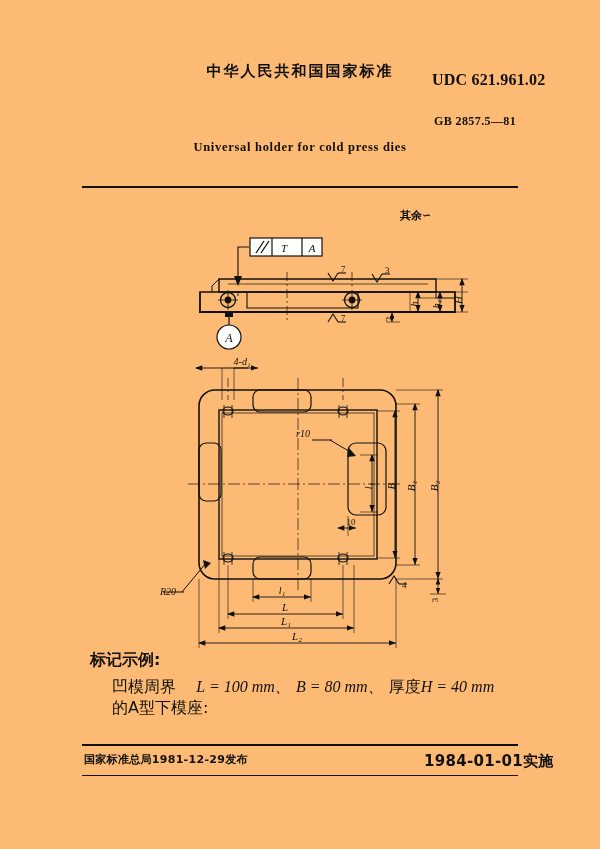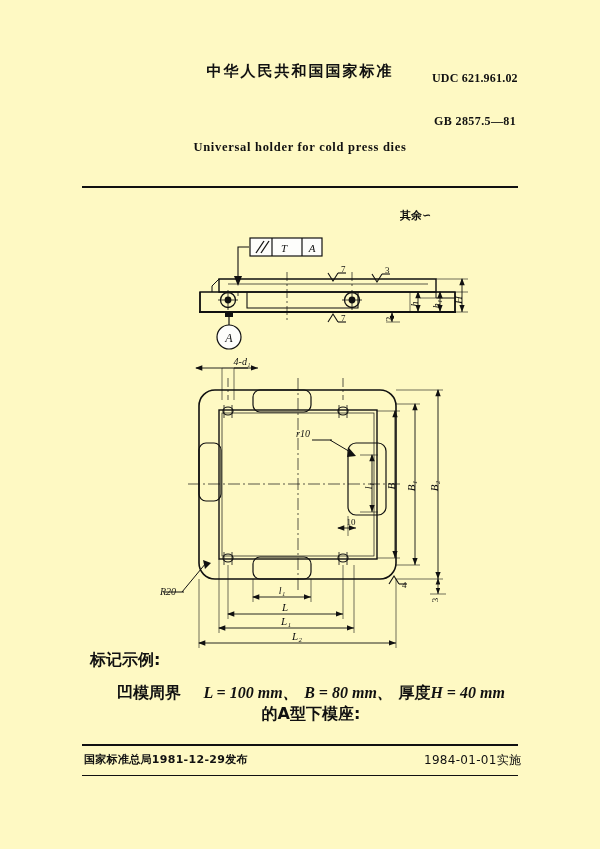--- a/index.html
+++ b/index.html
@@ -8,42 +8,42 @@
     background: #ffffff;
   }
   body {
     font-family: "Liberation Serif", "DejaVu Serif", serif;
     color: #111;
   }
   #page {
     position: relative;
     width: 600px;
     height: 849px;
-    background: #fef9c3;
+    background: #fdba74;
     overflow: hidden;
   }
 
   
   .hdr-cn-top {
     position: absolute;
     left: 0; right: 0;
     top: 62px;
     text-align: center;
     font-family: "DejaVu Sans", sans-serif;
     font-weight: bold;
     font-size: 15px;
     letter-spacing: 2px;
   }
   .hdr-udc {
     position: absolute;
     left: 432px;
     top: 71px;
     font-family: "Liberation Serif", serif;
     font-weight: bold;
-    font-size: 12px;
+    font-size: 16px;
     letter-spacing: 0.2px;
   }
   .hdr-title-cn {
     position: absolute;
     left: 0; right: 0;
     top: 107px;
     text-align: center;
     font-family: "DejaVu Sans", sans-serif;
     font-weight: bold;
     font-size: 18px;
@@ -87,37 +87,37 @@
     font-family: "DejaVu Sans", sans-serif;
     font-weight: bold;
     font-size: 11px;
     letter-spacing: 0.3px;
   }
   .ft-right {
     position: absolute;
     left: 424px;
     top: 752px;
     font-family: "DejaVu Sans", sans-serif;
-    font-weight: normal;
-    font-size: 12px;
+    font-weight: bold;
+    font-size: 15px;
     letter-spacing: 0.3px;
   }
 
   
   .mk-wrap {
     position: absolute;
     left: 90px;
     top: 650px;
     width: 420px;
     font-family: "DejaVu Sans", sans-serif;
     font-size: 16px;
     color: #111;
   }
   .mk-line1 { font-weight: bold; }
-  .mk-line2 { margin-top: 12px; padding-left: 22px; font-weight: bold; text-align: center; }
+  .mk-line2 { margin-top: 6px; padding-left: 22px; font-weight: normal; }
   .mk-line3 { margin-top: 5px; padding-left: 60px; font-weight: bold; }
   .mk-ser { font-family: "Liberation Serif", serif; font-style: italic; }
   .mk-num { font-family: "Liberation Serif", serif; font-style: normal; }
 
   
   .draw {
     position: absolute;
     left: 0;
     top: 0;
     width: 600px;

